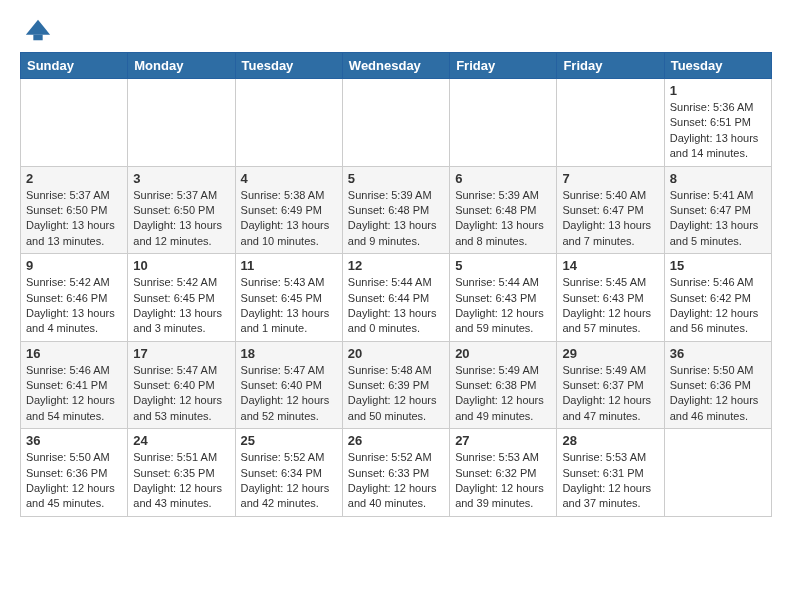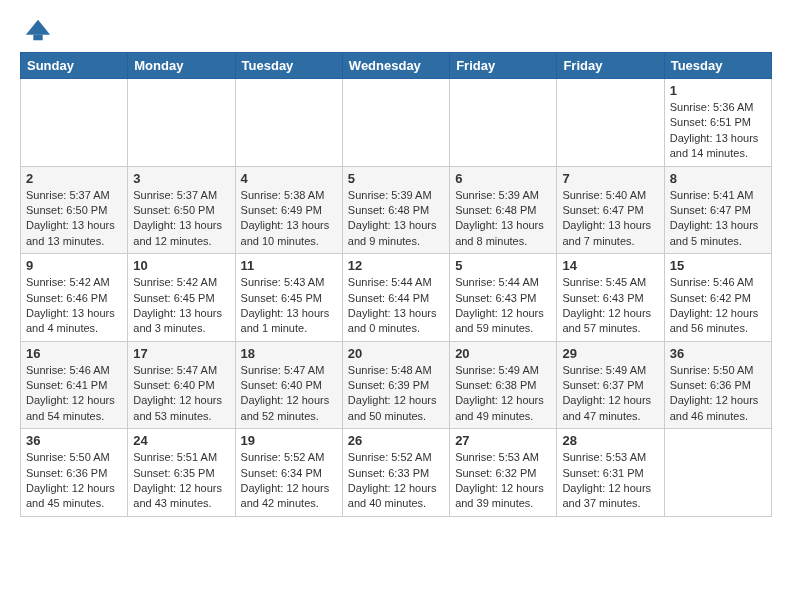--- a/index.html
+++ b/index.html
@@ -231,21 +231,21 @@
         <tr>
           <td>
             <span class="day-num">36</span>
             <div class="day-info">Sunrise: 5:50 AM<br>Sunset: 6:36 PM<br>Daylight: 12 hours and 45 minutes.</div>
           </td>
           <td>
             <span class="day-num">24</span>
             <div class="day-info">Sunrise: 5:51 AM<br>Sunset: 6:35 PM<br>Daylight: 12 hours and 43 minutes.</div>
           </td>
           <td>
-            <span class="day-num">19</span>
+            <span class="day-num">25</span>
             <div class="day-info">Sunrise: 5:52 AM<br>Sunset: 6:34 PM<br>Daylight: 12 hours and 42 minutes.</div>
           </td>
           <td>
             <span class="day-num">26</span>
             <div class="day-info">Sunrise: 5:52 AM<br>Sunset: 6:33 PM<br>Daylight: 12 hours and 40 minutes.</div>
           </td>
           <td>
             <span class="day-num">27</span>
             <div class="day-info">Sunrise: 5:53 AM<br>Sunset: 6:32 PM<br>Daylight: 12 hours and 39 minutes.</div>
           </td>

